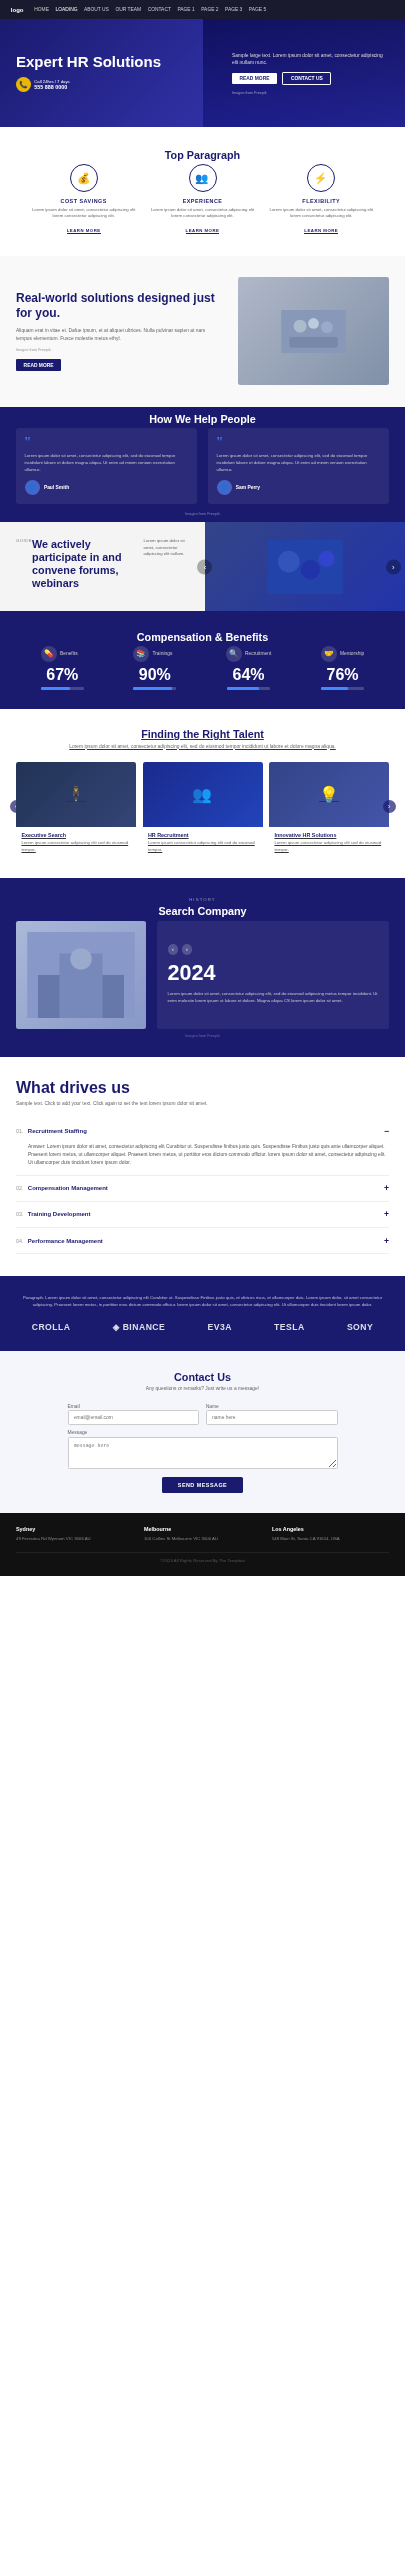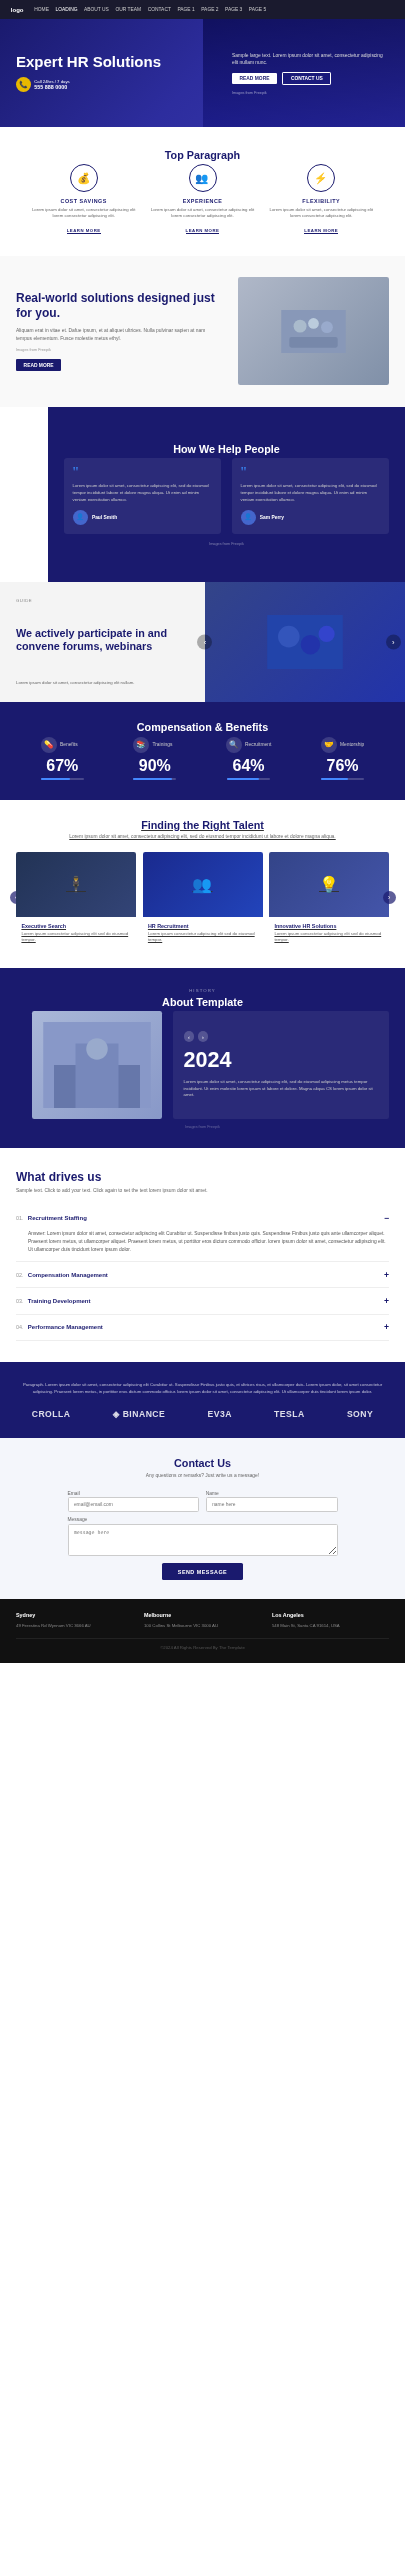--- a/index.html
+++ b/index.html
@@ -121,21 +121,21 @@
       gap: 16px;
     }
     .real-world-text { flex: 1; }
     .real-world-text h2 { font-size: 12px; font-weight: 900; color: #1a1a6e; line-height: 1.2; margin-bottom: 6.5px; }
     .real-world-text p { font-size: 4.9px; color: #666; line-height: 1.6; margin-bottom: 5.4px; }
     .real-world-text .img-credit { font-size: 3.8px; color: #999; }
     .real-world-img { flex: 0 0 151px; height: 108px; background: #ccc; border-radius: 2.2px; overflow: hidden; display: flex; align-items: center; justify-content: center; }
     .real-world-img-inner { width: 100%; height: 100%; background: linear-gradient(135deg, #b0b8c8 0%, #8090a8 100%); display: flex; align-items: center; justify-content: center; font-size: 16px; }
 
     
-    .how-help { background: #1a1a6e; padding: 36px 16px; margin-left: 48px; }
+    .how-help { background: #1a1a6e; padding: 6px 16px; }
     .how-help .section-title { color: #fff; }
     .testimonials { display: flex; gap: 10.8px; }
     .testimonial-card {
       flex: 1;
       background: rgba(255,255,255,0.08);
       border-radius: 3.2px;
       padding: 8.6px;
     }
     .quote-mark { color: #3a8eff; font-size: 15px; font-family: Georgia, serif; line-height: 0.8; margin-bottom: 4.3px; }
     .testimonial-card p { color: #ccc; font-size: 4.3px; line-height: 1.6; margin-bottom: 6.5px; }
@@ -157,23 +157,21 @@
       overflow: hidden;
       min-height: 86px;
       display: flex;
       align-items: stretch;
     }
     .webinar-left {
       background: #f4f4f4;
       flex: 0 0 205px;
       padding: 16px 16px;
       display: flex;
-      flex-direction: column;
       justify-content: center;
-      gap: 21px;
     }
     .webinar-tag { font-size: 4.3px; color: #888; text-transform: uppercase; letter-spacing: 0.5px; margin-bottom: 3.2px; }
     .webinar-left h2 { font-size: 10.8px; font-weight: 900; color: #1a1a6e; line-height: 1.2; margin-bottom: 5.4px; }
     .webinar-left p { font-size: 4.3px; color: #666; line-height: 1.5; }
     .webinar-right {
       flex: 1;
       background: linear-gradient(135deg, #334488 0%, #2233aa 100%);
       display: flex;
       align-items: center;
       justify-content: center;
@@ -241,39 +239,39 @@
       font-size: 6.5px;
       cursor: pointer;
     }
     .talent-nav.left { left: -6.5px; }
     .talent-nav.right { right: -6.5px; }
 
     
     .about-section { background: #1a1a6e; padding: 19.4px 16px; }
     .about-tag { text-align: center; color: rgba(255,255,255,0.5); font-size: 4.3px; text-transform: uppercase; letter-spacing: 1.1px; margin-bottom: 3.2px; }
     .about-section .section-title { color: #fff; }
-    .about-content { display: flex; gap: 10.8px; align-items: stretch; margin-left: 16px; }
+    .about-content { display: flex; gap: 10.8px; align-items: stretch; }
     .about-img { flex: 0 0 130px; height: 108px; border-radius: 2.2px; overflow: hidden; background: linear-gradient(135deg, #aab8d8 0%, #8898c8 100%); display: flex; align-items: center; justify-content: center; font-size: 21.6px; }
     .about-text { flex: 1; background: rgba(255,255,255,0.07); border-radius: 2.2px; padding: 10.8px; display: flex; flex-direction: column; justify-content: center; position: relative; }
     .about-year { font-size: 21.6px; font-weight: 900; color: #fff; margin-bottom: 5.4px; }
     .about-arrow-btn {
       width: 10.8px; height: 10.8px;
       background: rgba(255,255,255,0.2);
       border-radius: 50%;
       display: flex; align-items: center; justify-content: center;
       color: #fff;
       font-size: 5.4px;
       cursor: pointer;
     }
     .about-text p { color: #ccc; font-size: 4.3px; line-height: 1.6; }
     .about-img-credit { text-align: center; margin-top: 5.4px; font-size: 3.8px; color: rgba(255,255,255,0.3); }
 
     
     .drives-section { padding: 21.6px 16px; background: #fff; }
-    .drives-section .section-title { color: #1a1a6e; text-align: left; font-size: 12px; }
+    .drives-section .section-title { color: #1a1a6e; text-align: left; font-size: 16px; }
     .drives-intro { font-size: 4.9px; color: #666; margin-bottom: 10.8px; line-height: 1.5; }
     .faq-item { border-bottom: 0.5px solid #eee; margin-bottom: 0; }
     .faq-header {
       display: flex;
       justify-content: space-between;
       align-items: center;
       padding: 7.6px 0;
       cursor: pointer;
     }
     .faq-num { font-size: 5.4px; color: #999; margin-right: 4.3px; }
@@ -528,21 +526,21 @@
       <p>Lorem ipsum consectetur adipiscing elit sed do eiusmod tempor.</p>
     </div>
   </div>
       </div>
     <div class="talent-nav right">›</div>
   </div>
 </section>
 
 <section class="about-section">
   <div class="about-tag">HISTORY</div>
-  <h2 class="section-title">About Template</h2>
+  <h2 class="section-title">Search Company</h2>
   <div class="about-content">
     <div class="about-img">
       <svg width="108" height="86" viewBox="0 0 200 160">
         <rect width="200" height="160" fill="#8898c8"></rect>
         <rect x="20" y="80" width="160" height="80" fill="#6677aa"></rect>
         <rect x="60" y="40" width="80" height="120" fill="#7788bb"></rect>
         <circle cx="100" cy="50" r="20" fill="#99aacc"></circle>
       </svg>
     </div>
     <div class="about-text">

